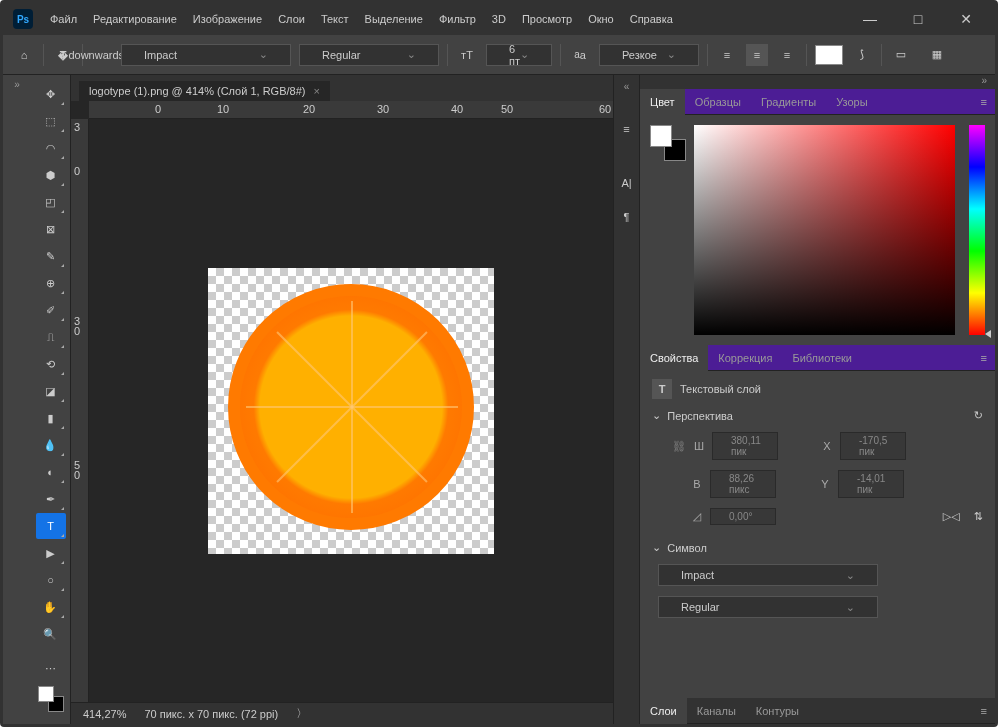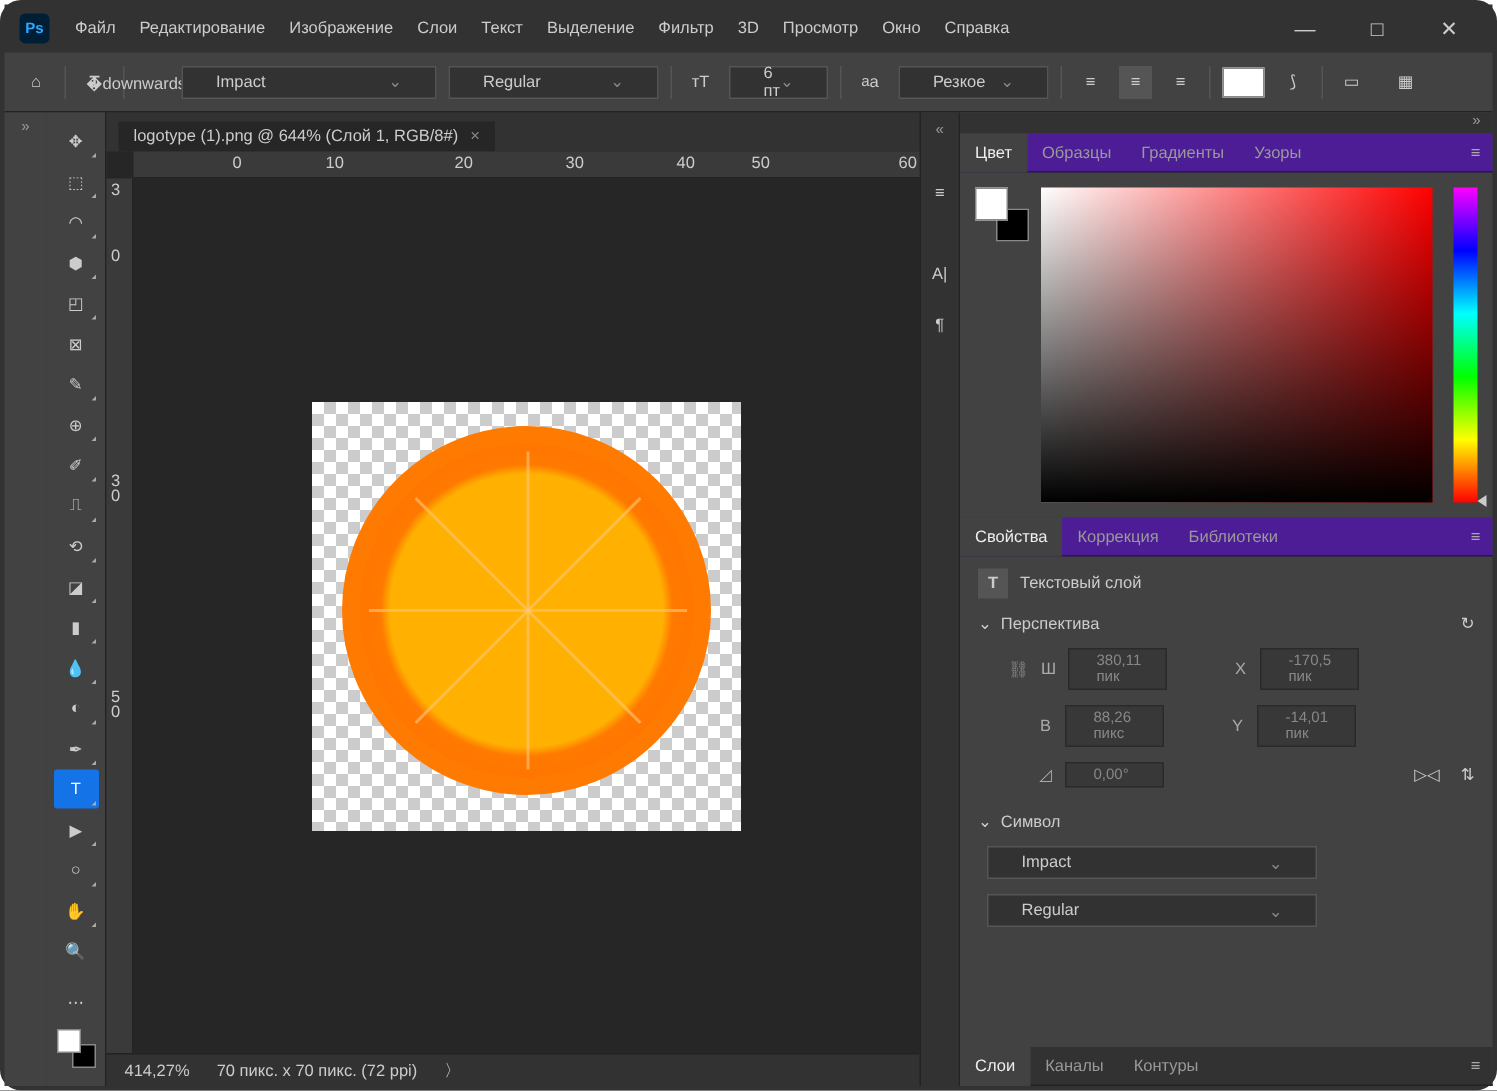--- a/index.html
+++ b/index.html
@@ -1,17 +1,17 @@
 <!DOCTYPE html>
 <html><head>
 <meta charset="utf-8">
 <style>
 *{box-sizing:border-box;margin:0;padding:0;font-family:"Segoe UI",Arial,sans-serif;font-size:11px;color:#ccc;user-select:none}
 body{background:#fff;width:998px;height:727px;overflow:hidden}
-.outer{border:3px solid #323232;width:998px;height:727px;border-radius:14px;background:#323232;display:flex;flex-direction:column}
+.outer{border:3px solid #323232;width:998px;height:727px;border-radius:4px;background:#323232;display:flex;flex-direction:column}
 .titlebar{height:32px;background:#323232;display:flex;align-items:center;padding:0 4px}
 .ps-logo{width:20px;height:20px;background:#001e36;border-radius:4px;display:flex;align-items:center;justify-content:center;margin:0 10px 0 6px}
 .ps-logo span{color:#31a8ff;font-weight:bold;font-size:10px}
 .menu{display:flex;gap:2px}
 .menu span{padding:4px 7px;cursor:default}
 .winctrl{margin-left:auto;display:flex;gap:18px;padding-right:10px;color:#999}
 .winctrl span{width:30px;text-align:center;font-size:14px}
 .opttop{height:40px;background:#424242;border-bottom:1px solid #222;display:flex;align-items:center;padding:0 10px;gap:8px}
 .ddl{him:20px;background:#323232;border:1px solid #555;display:flex;align-items:center;padding:0 22px;height:22px}
 .ddl .arr{margin-left:auto;color:#888}
@@ -164,21 +164,21 @@
       <div class="tool">⋯</div>
       <div class="fgbg">
           <div class="fg"></div>
           <div class="bg"></div>
         </div>
     </div>
 
     <div class="canvaswrap">
       <div class="tabbar">
         <div class="filetab">
-          <span>logotype (1).png @ 644% (Слой 1, RGB/8#)</span>
+          <span>logotype (1).png @ 414% (Слой 1, RGB/8#)</span>
           <span class="x">×</span>
         </div>
       </div>
       <div class="ruler-h">
         <span class="tk" style="left:66px">0</span>
         <span class="tk" style="left:128px">10</span>
         <span class="tk" style="left:214px">20</span>
         <span class="tk" style="left:288px">30</span>
         <span class="tk" style="left:362px">40</span>
         <span class="tk" style="left:412px">50</span>

